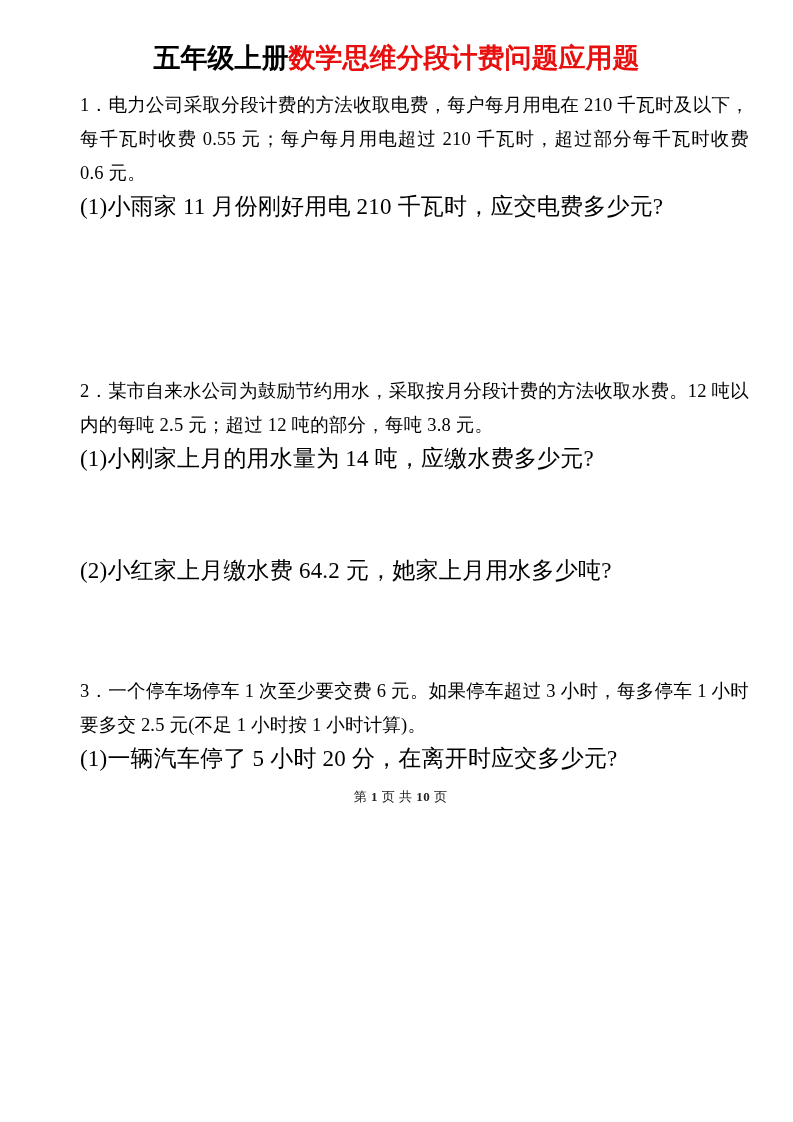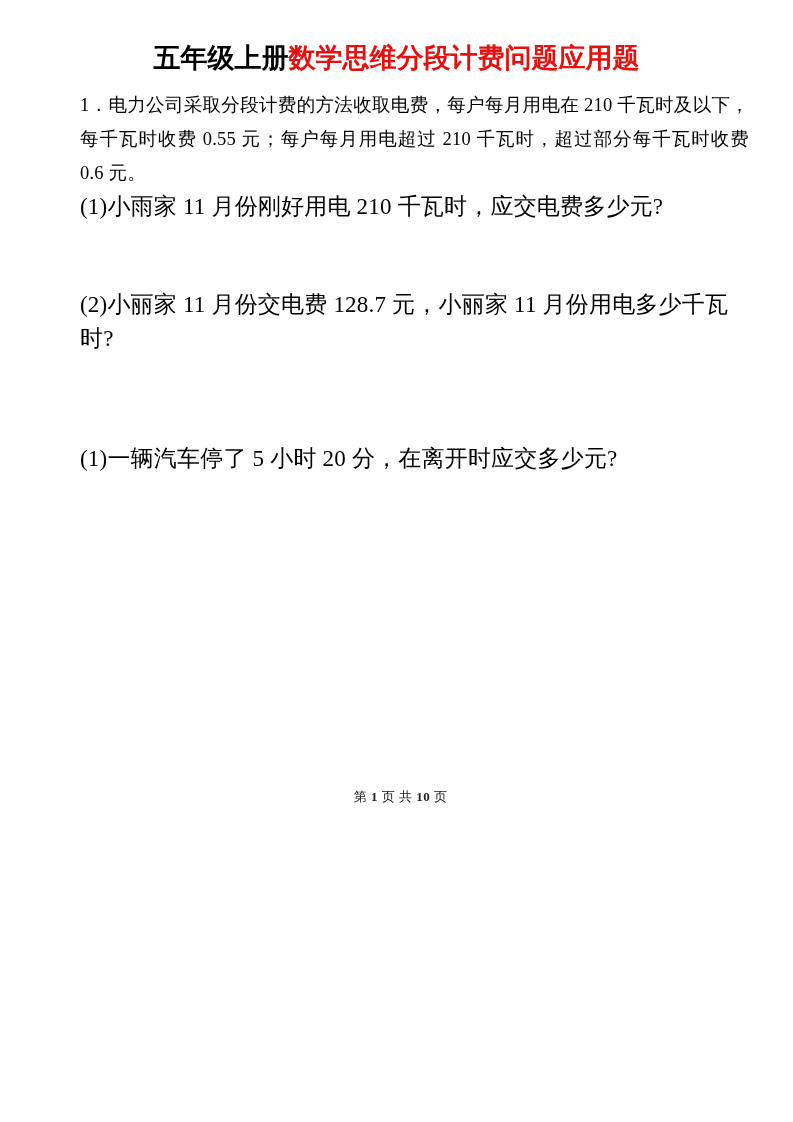--- a/index.html
+++ b/index.html
@@ -80,26 +80,33 @@
   <h1 class="title">
     <span class="t-black">五年级上册</span><span class="t-red">数学思维分段计费问题应用题</span>
   </h1>
 
   <div class="problems">
 
     <div class="problem">
       <div class="stem">1．电力公司采取分段计费的方法收取电费，每户每月用电在 210 千瓦时及以下，每千瓦时收费 0.55 元；每户每月用电超过 210 千瓦时，超过部分每千瓦时收费 0.6 元。</div>
       <div class="sub">(1)小雨家 11 月份刚好用电 210 千瓦时，应交电费多少元?</div>
       <div class="gap-sm"></div>
-      <div class="sub">(2)小丽家 11 月份交电费 128.7 元，小丽家 11 月份用电多少千瓦时?</div>
       <div class="gap-lg"></div>
     </div>
 
+    <div class="problem">
+      <div class="stem">2．某市自来水公司为鼓励节约用水，采取按月分段计费的方法收取水费。12 吨以内的每吨 2.5 元；超过 12 吨的部分，每吨 3.8 元。</div>
+      <div class="sub">(1)小刚家上月的用水量为 14 吨，应缴水费多少元?</div>
+      <div class="gap-md"></div>
+      <div class="sub">(2)小红家上月缴水费 64.2 元，她家上月用水多少吨?</div>
+      <div class="gap-lg"></div>
+    </div>
 
     <div class="problem">
+      <div class="stem">3．一个停车场停车 1 次至少要交费 6 元。如果停车超过 3 小时，每多停车 1 小时要多交 2.5 元(不足 1 小时按 1 小时计算)。</div>
       <div class="sub">(1)一辆汽车停了 5 小时 20 分，在离开时应交多少元?</div>
       <div class="gap-md"></div>
     </div>
 
   </div>
 
   <div class="footer">
     <span>第</span>
     <span class="num">1</span>
     <span>页 共</span>

